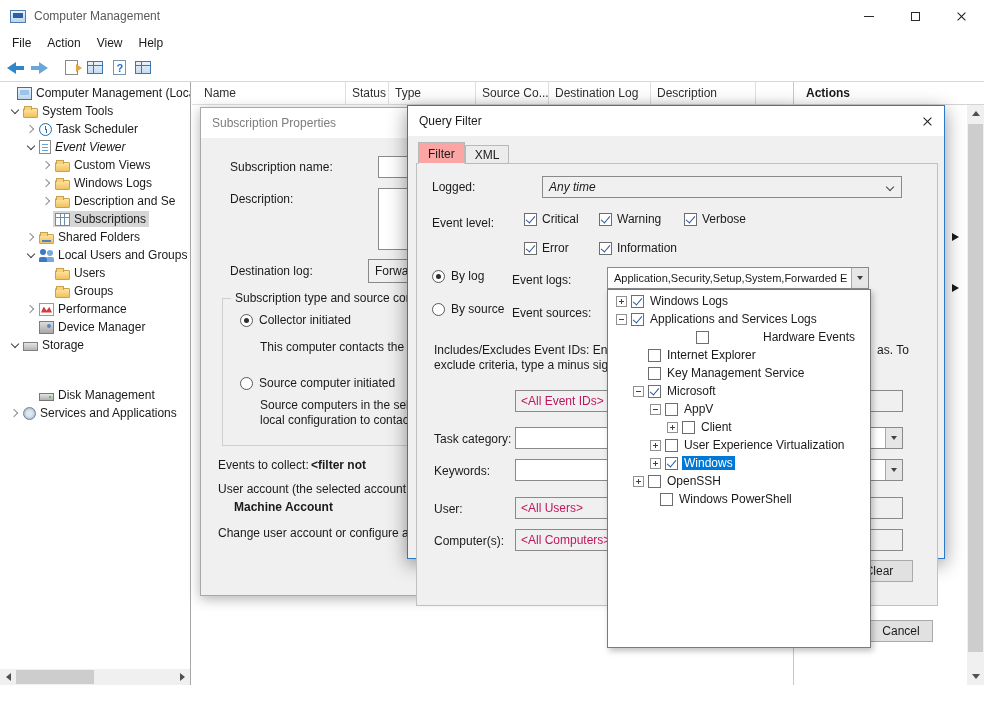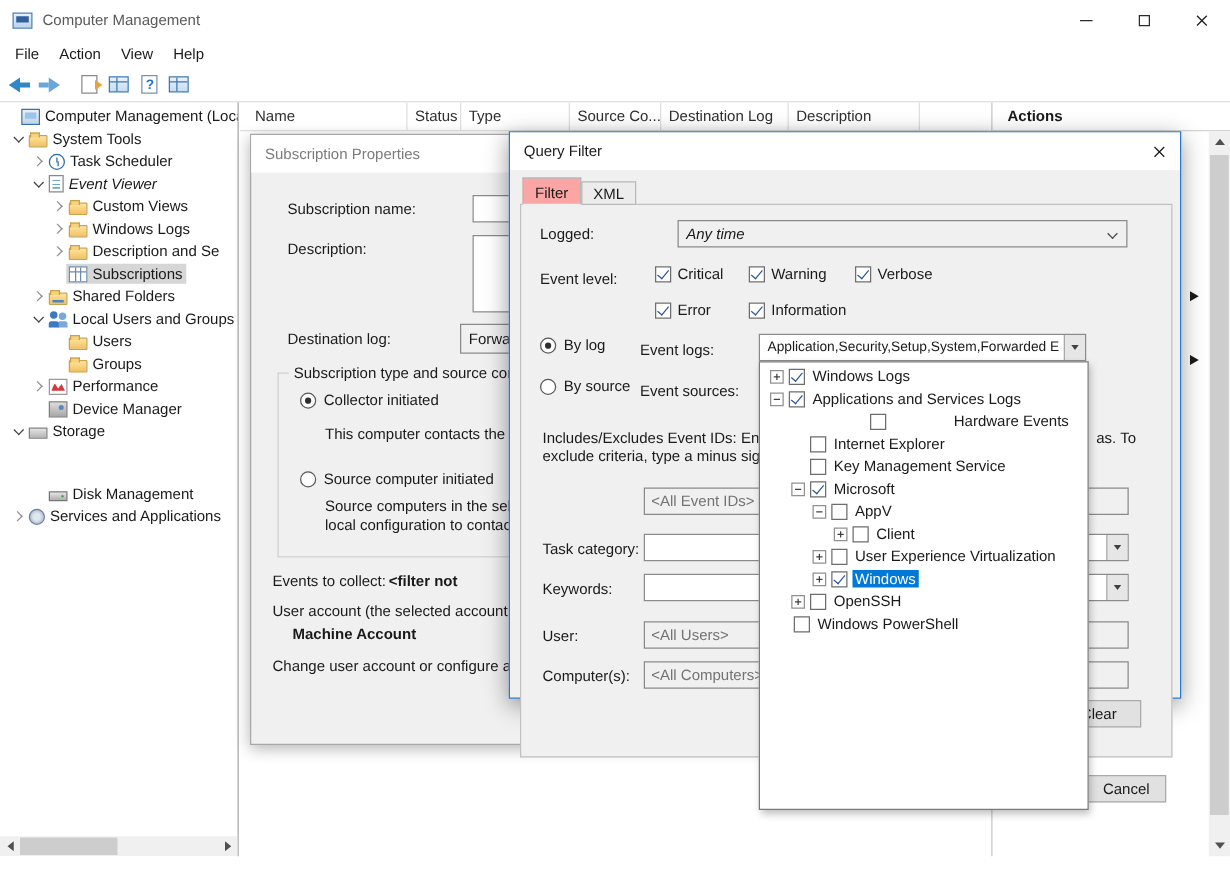--- a/index.html
+++ b/index.html
@@ -99,21 +99,21 @@
 .vbtn{position:absolute;left:0;right:0;top:0;height:17px;display:flex;align-items:center;justify-content:center}
 .vbtn.down{top:auto;bottom:0}
 .tri-up{width:0;height:0;border-left:4px solid transparent;border-right:4px solid transparent;border-bottom:5px solid #505050}
 .tri-down{width:0;height:0;border-left:4px solid transparent;border-right:4px solid transparent;border-top:5px solid #505050}
 .vthumb{position:absolute;left:1px;right:1px;top:19px;height:528px;background:#cdcdcd}
 .action-arrow{position:absolute;width:0;height:0;border-left:7px solid #1a1a1a;border-top:4px solid transparent;border-bottom:4px solid transparent;z-index:3}
 
 
 .lbl{position:absolute;white-space:nowrap}
 .b{font-weight:bold}
-.muted{color:#737373}
+.muted{color:#be185d}
 .italic{font-style:italic}
 .tin{position:absolute;border:1px solid #8a8a8a;background:#fff;display:flex;align-items:center;padding-left:5px;overflow:hidden;white-space:nowrap}
 .tin.gray{background:#f0f0f0}
 .combo{position:absolute;border:1px solid #8a8a8a;background:#f0f0f0;display:flex;align-items:center;padding-left:6px;overflow:hidden;white-space:nowrap}
 .combo.white{background:#fff}
 .combo .chev{margin-left:auto;margin-right:8px;width:6px;height:6px;border-right:1px solid #444;border-bottom:1px solid #444;transform:rotate(45deg);flex:none}
 .ddbtn{position:absolute;right:0;top:0;bottom:0;width:17px;background:#e6e6e6;border-left:1px solid #a9a9a9;display:flex;align-items:center;justify-content:center}
 .ddbtn::after{content:'';width:0;height:0;border-left:3.5px solid transparent;border-right:3.5px solid transparent;border-top:4px solid #404040}
 .btn{position:absolute;background:#e1e1e1;border:1px solid #aaa;display:flex;align-items:center;justify-content:center}
 .chk-item,.radio-item{position:absolute;display:flex;align-items:center;white-space:nowrap}
@@ -333,21 +333,21 @@
             <div class="hthumb"></div>
           </div>
         <div class="hbtn">
             <span class="tri-right"></span>
           </div>
       </div>
     </div>
 
     <div class="middle-panel">
       <div class="list-header">
-          <div class="col" style="width: 134px; padding-left: 12px;">Name</div>
+          <div class="col" style="width: 154px; padding-left: 12px;">Name</div>
           <div class="col" style="width: 43px;">Status</div>
           <div class="col" style="width: 87px;">Type</div>
           <div class="col" style="width: 73px;">Source Co...</div>
           <div class="col" style="width: 102px;">Destination Log</div>
           <div class="col" style="width: 105px;">Description</div>
           <div class="col filler"></div>
         </div>
       <div class="list-body"></div>
     </div>
 
@@ -546,21 +546,21 @@
         <div class="prow selected" style="padding-left: 42px;">
           <span class="pexp plus"></span>
           <span class="pcheck checked"></span>
           <span class="plabel hl">Windows</span>
         </div>
         <div class="prow" style="padding-left: 25px;">
           <span class="pexp plus"></span>
           <span class="pcheck"></span>
           <span class="plabel">OpenSSH</span>
         </div>
-        <div class="prow" style="padding-left: 12px;">
+        <div class="prow" style="padding-left: 37px;">
           <span class="pexp hidden"></span>
           <span class="pcheck"></span>
           <span class="plabel">Windows PowerShell</span>
         </div>
       </div>
   </div>
 
 </div>
 
 </body></html>

